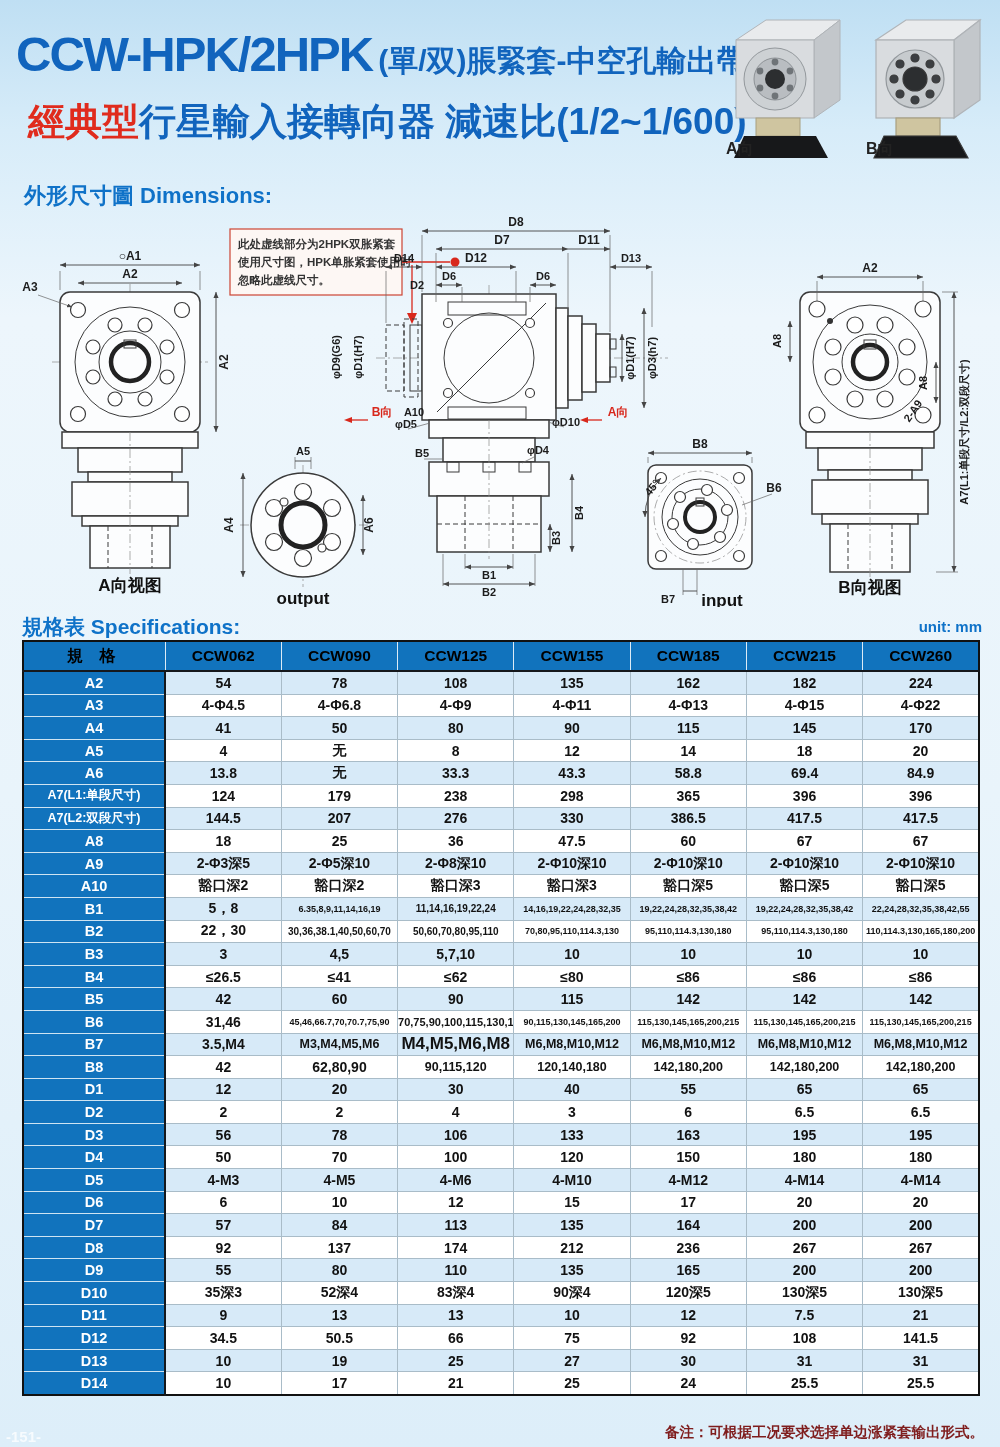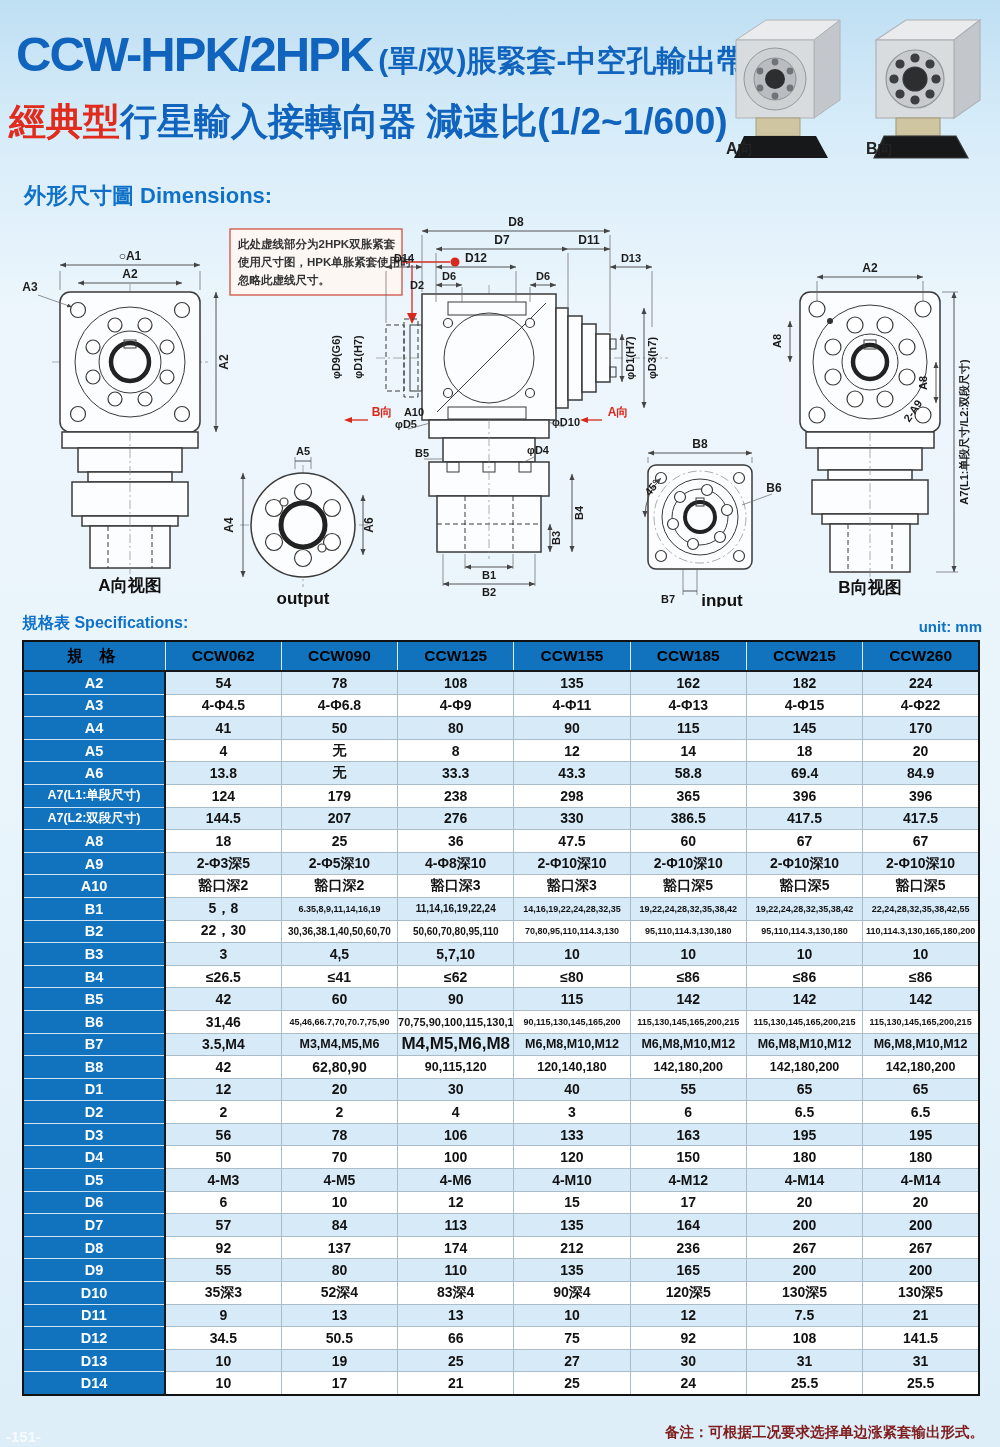--- a/index.html
+++ b/index.html
@@ -5,29 +5,29 @@
   html,body{margin:0;padding:0;}
   body{
     position:relative;width:1000px;height:1447px;overflow:hidden;
     font-family:"Liberation Sans",sans-serif;
     background:linear-gradient(180deg,#bfdff3 0%,#d7ecf9 9%,#edf6fc 22%,#e9f4fb 55%,#ddeef9 100%);
   }
   
   .t1{position:absolute;left:16px;top:26px;white-space:nowrap;}
   .t1 .model{font-size:49px;font-weight:800;color:#1164bd;letter-spacing:-2px;}
   .t1 .desc{font-size:30px;font-weight:800;color:#1164bd;margin-left:6px;}
-  .t2{position:absolute;left:9px;top:97px;white-space:nowrap;font-weight:800;font-size:37px;}
+  .t2{position:absolute;left:28px;top:97px;white-space:nowrap;font-weight:800;font-size:37px;}
   .t2 .red{color:#e02b1d;}
   .t2 .blue{color:#1164bd;}
   .photo{position:absolute;top:6px;width:128px;height:160px;}
   .photo.a{left:722px;} .photo.b{left:862px;}
   .photo .plabel{position:absolute;left:4px;bottom:6px;font-size:16px;font-weight:700;color:#222;}
   
   .dims-title{position:absolute;left:24px;top:181px;font-size:22px;font-weight:800;color:#0f72c8;}
-  .specs-title{position:absolute;left:22px;top:613px;font-size:16px;font-weight:800;color:#0f72c8;}
+  .specs-title{position:absolute;left:22px;top:613px;font-size:21px;font-weight:800;color:#0f72c8;}
   .unit{position:absolute;right:18px;top:618px;font-size:15px;font-weight:700;color:#0f72c8;}
   
   .diag{position:absolute;left:0;top:207px;width:1000px;height:400px;}
   .lnf{fill:#fcfdfe;stroke:#3a3a3a;stroke-width:1.5;}
   .ln2{fill:none;stroke:#3a3a3a;stroke-width:1;}
   .dash{stroke-dasharray:5 3;}
   .cl{fill:none;stroke:#8a8a8a;stroke-width:.7;stroke-dasharray:9 3 2 3;}
   .b{fill:#fff;stroke:#3a3a3a;stroke-width:1.2;}
   .dim{stroke:#444;stroke-width:.9;fill:none;}
   .ext{stroke:#666;stroke-width:.7;fill:none;}
@@ -477,21 +477,21 @@
           <td>36</td>
           <td>47.5</td>
           <td>60</td>
           <td>67</td>
           <td>67</td>
         </tr>
         <tr class="alt">
           <th class="rowlabel">A9</th>
           <td>2-Φ3深5</td>
           <td>2-Φ5深10</td>
-          <td>4-Φ8深10</td>
+          <td>2-Φ8深10</td>
           <td>2-Φ10深10</td>
           <td>2-Φ10深10</td>
           <td>2-Φ10深10</td>
           <td>2-Φ10深10</td>
         </tr>
         <tr>
           <th class="rowlabel">A10</th>
           <td>豁口深2</td>
           <td>豁口深2</td>
           <td>豁口深3</td>

